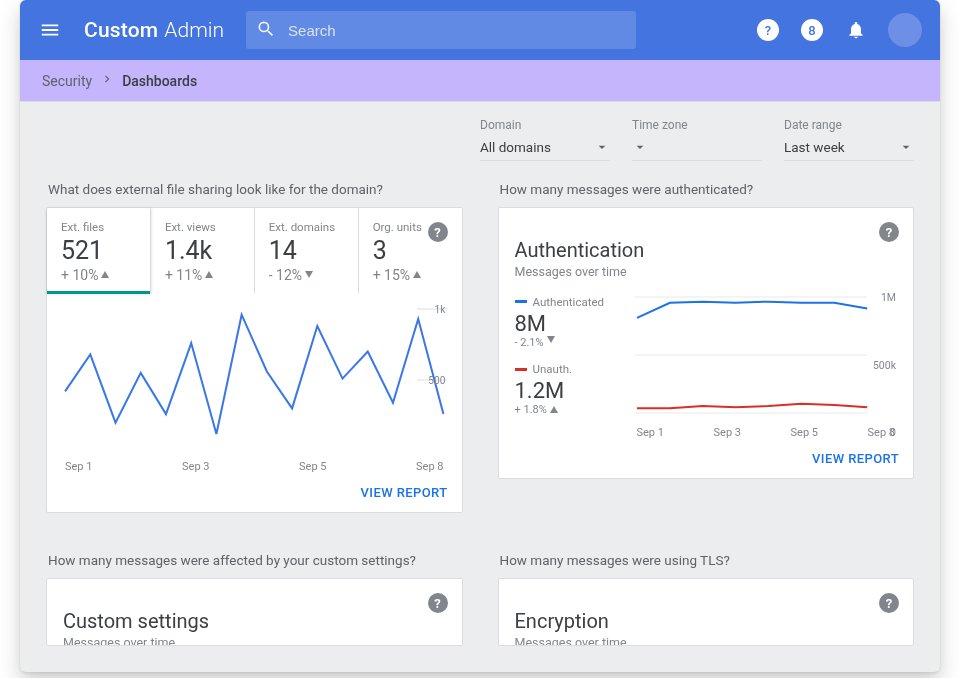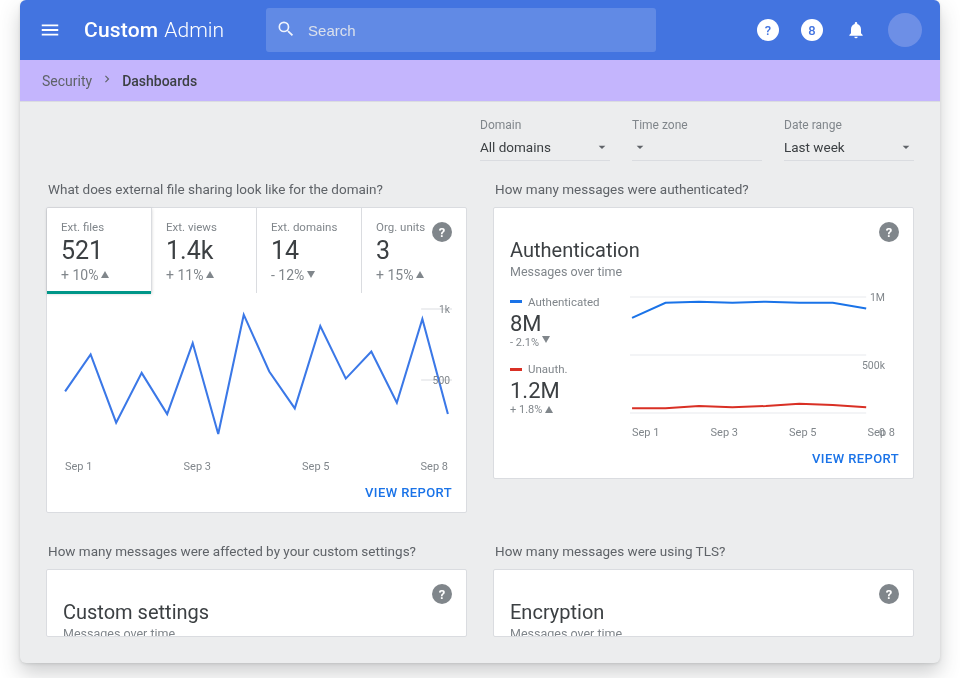--- a/index.html
+++ b/index.html
@@ -56,22 +56,22 @@
     font-family: "Product Sans", Roboto, Arial, sans-serif;
     display: flex; align-items: baseline;
     margin: 0 14px;
     user-select: none;
   }
   .brand .google { font-size: 21px; font-weight: 500; letter-spacing: .2px; }
   .brand .admin  { font-size: 21px; font-weight: 300; margin-left: 6px; }
 
   .searchwrap {
     flex: 0 0 auto;
-    margin-left: 28px;
-    width: 390px; height: 44px;
+    margin-left: 8px;
+    width: 390px; height: 38px;
     background: rgba(255,255,255,0.16);
     border-radius: 3px;
     display: flex; align-items: center;
     padding: 0 10px;
   }
   .searchwrap svg { fill: #fff; opacity: .9; }
   .searchwrap input {
     flex: 1; border: none; background: transparent; outline: none;
     color: #fff; font-size: 15px; margin-left: 10px;
   }
@@ -122,21 +122,21 @@
     padding: 3px 0 5px;
     font-size: 13.5px; color: var(--ink);
     cursor: pointer;
   }
   .dropdown .value svg { fill: var(--ink-light); }
 
   
   .grid {
     display: grid;
     grid-template-columns: 1fr 1fr;
-    gap: 26px;
+    gap: 35px;
     padding: 16px 26px 26px;
   }
   .section-title {
     color: var(--ink-light);
     font-size: 13.5px;
     margin: 4px 0 10px 2px;
   }
   .card {
     background: var(--card);
     border: 1px solid var(--line);
@@ -205,21 +205,21 @@
   .auth-left { width: 120px; flex: 0 0 120px; }
   .series-block { margin-bottom: 10px; }
   .legend-chip {
     display: inline-flex; align-items: center; gap: 6px;
     color: var(--ink-lighter); font-size: 11.5px;
   }
   .legend-swatch { width: 12px; height: 3px; display:inline-block; }
   .series-big { font-size: 22px; color: var(--ink); margin-top: 2px; }
   .auth-right { flex: 1; position: relative; }
   .y-ticks {
-    position: absolute; right: 12px; top: 0; height: 100%;
+    position: absolute; right: 1px; top: 0; height: 100%;
     display: flex; flex-direction: column; justify-content: space-between;
     align-items: flex-end;
     color: var(--ink-lighter); font-size: 10.5px;
     pointer-events: none;
   }
   .auth-xaxis {
     display: flex; justify-content: space-between;
     color: var(--ink-lighter); font-size: 11px;
     padding: 4px 2px 0;
   }

